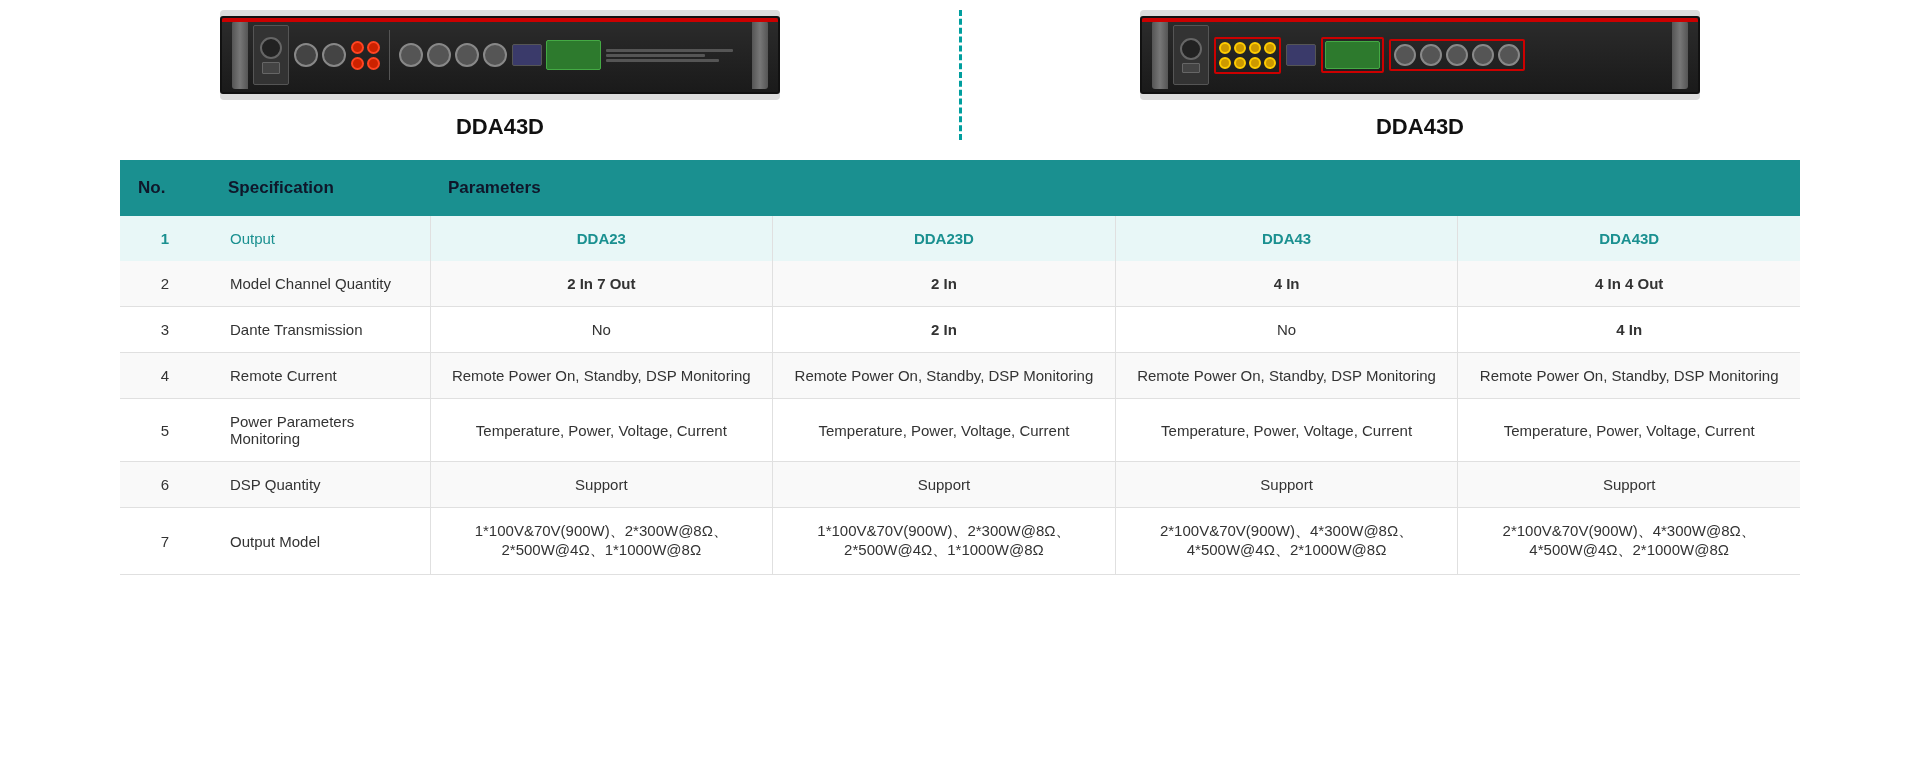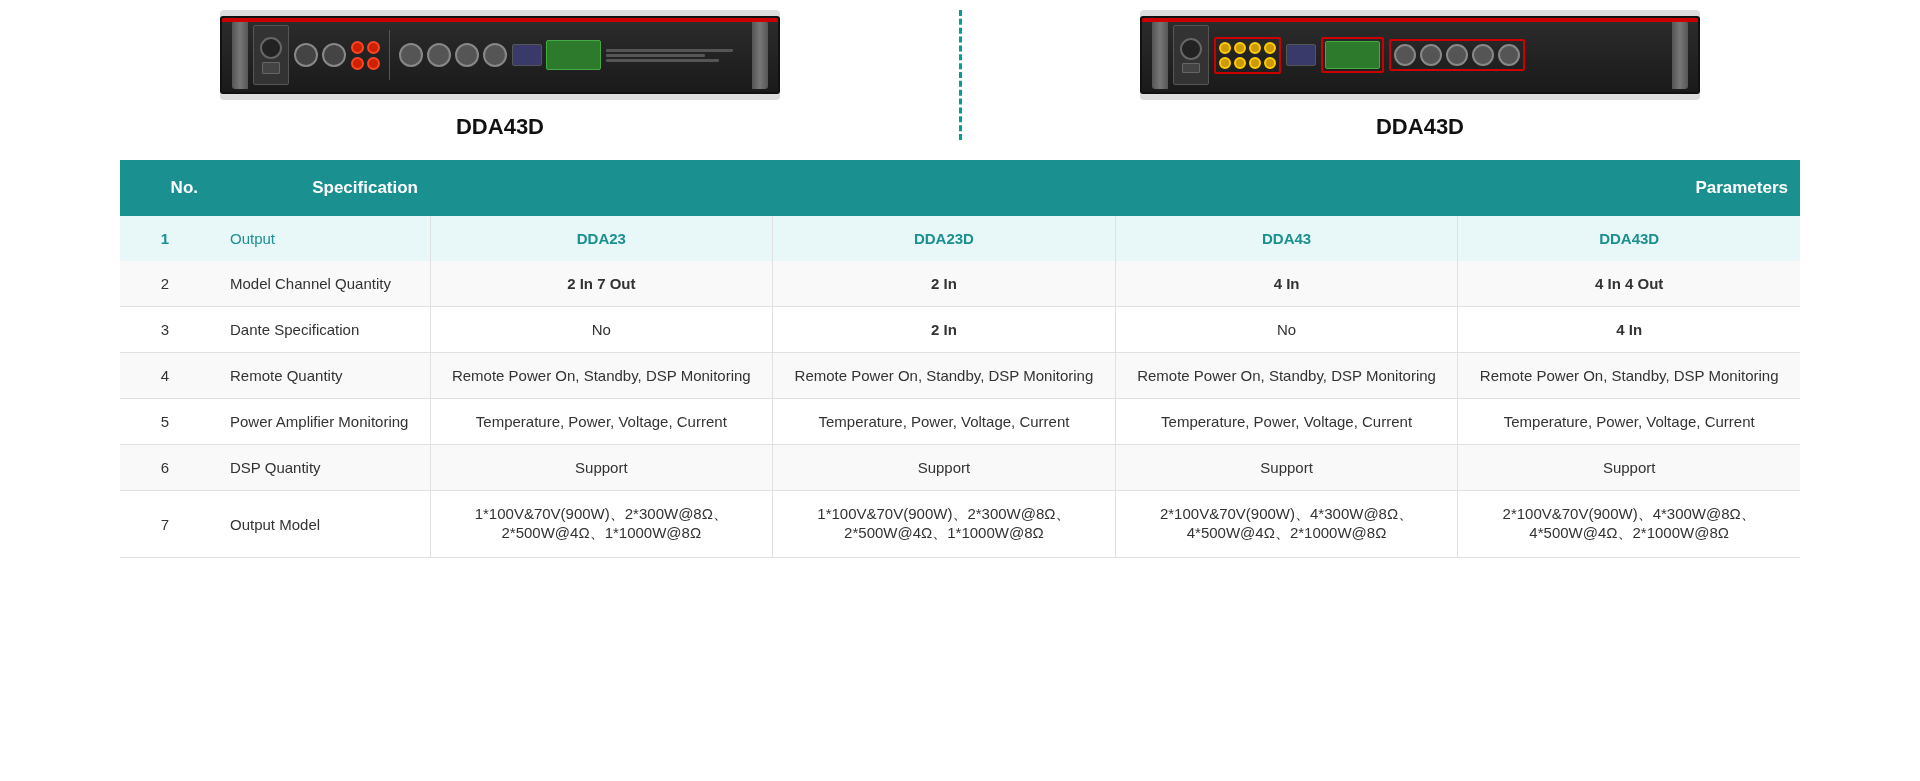--- a/index.html
+++ b/index.html
@@ -70,24 +70,24 @@
       width: 100%;
       border-collapse: collapse;
       font-size: 15px;
     }
 
     thead tr {
       background-color: #1a9090;
     }
 
     thead th {
-      color: #ffffff;
+      color: #0f172a;
       font-weight: bold;
-      padding: 18px 12px;
-      text-align: right;
+      padding: 18px 18px;
+      text-align: left;
       font-size: 17px;
     }
 
     thead th:first-child {
       width: 90px;
     }
     thead th:nth-child(2) {
       width: 220px;
     }
 
@@ -235,37 +235,37 @@
     <tr style="background: rgb(249, 249, 249);">
           <td style="text-align: center; padding: 14px 16px; border-bottom: 1px solid rgb(224, 224, 224);">2</td>
           <td style="text-align: left; padding: 14px 20px; border-bottom: 1px solid rgb(224, 224, 224);">Model Channel Quantity</td>
           <td style="text-align: center; padding: 14px 16px; border-bottom: 1px solid rgb(224, 224, 224); border-left: 1px solid rgb(224, 224, 224); vertical-align: middle; font-weight: bold;">2 In 7 Out</td>
           <td style="text-align: center; padding: 14px 16px; border-bottom: 1px solid rgb(224, 224, 224); border-left: 1px solid rgb(224, 224, 224); vertical-align: middle; font-weight: bold;">2 In</td>
           <td style="text-align: center; padding: 14px 16px; border-bottom: 1px solid rgb(224, 224, 224); border-left: 1px solid rgb(224, 224, 224); vertical-align: middle; font-weight: bold;">4 In</td>
           <td style="text-align: center; padding: 14px 16px; border-bottom: 1px solid rgb(224, 224, 224); border-left: 1px solid rgb(224, 224, 224); vertical-align: middle; font-weight: bold;">4 In 4 Out</td>
         </tr>
         <tr style="background: rgb(255, 255, 255);">
           <td style="text-align: center; padding: 14px 16px; border-bottom: 1px solid rgb(224, 224, 224);">3</td>
-          <td style="text-align: left; padding: 14px 20px; border-bottom: 1px solid rgb(224, 224, 224);">Dante Specification</td>
+          <td style="text-align: left; padding: 14px 20px; border-bottom: 1px solid rgb(224, 224, 224);">Dante Transmission</td>
           <td style="text-align: center; padding: 14px 16px; border-bottom: 1px solid rgb(224, 224, 224); border-left: 1px solid rgb(224, 224, 224); vertical-align: middle;">No</td>
           <td style="text-align: center; padding: 14px 16px; border-bottom: 1px solid rgb(224, 224, 224); border-left: 1px solid rgb(224, 224, 224); vertical-align: middle; font-weight: bold;">2 In</td>
           <td style="text-align: center; padding: 14px 16px; border-bottom: 1px solid rgb(224, 224, 224); border-left: 1px solid rgb(224, 224, 224); vertical-align: middle;">No</td>
           <td style="text-align: center; padding: 14px 16px; border-bottom: 1px solid rgb(224, 224, 224); border-left: 1px solid rgb(224, 224, 224); vertical-align: middle; font-weight: bold;">4 In</td>
         </tr>
         <tr style="background: rgb(249, 249, 249);">
           <td style="text-align: center; padding: 14px 16px; border-bottom: 1px solid rgb(224, 224, 224);">4</td>
-          <td style="text-align: left; padding: 14px 20px; border-bottom: 1px solid rgb(224, 224, 224);">Remote Quantity</td>
+          <td style="text-align: left; padding: 14px 20px; border-bottom: 1px solid rgb(224, 224, 224);">Remote Current</td>
           <td style="text-align: center; padding: 14px 16px; border-bottom: 1px solid rgb(224, 224, 224); border-left: 1px solid rgb(224, 224, 224); vertical-align: middle;">Remote Power On, Standby, DSP Monitoring</td>
           <td style="text-align: center; padding: 14px 16px; border-bottom: 1px solid rgb(224, 224, 224); border-left: 1px solid rgb(224, 224, 224); vertical-align: middle;">Remote Power On, Standby, DSP Monitoring</td>
           <td style="text-align: center; padding: 14px 16px; border-bottom: 1px solid rgb(224, 224, 224); border-left: 1px solid rgb(224, 224, 224); vertical-align: middle;">Remote Power On, Standby, DSP Monitoring</td>
           <td style="text-align: center; padding: 14px 16px; border-bottom: 1px solid rgb(224, 224, 224); border-left: 1px solid rgb(224, 224, 224); vertical-align: middle;">Remote Power On, Standby, DSP Monitoring</td>
         </tr>
         <tr style="background: rgb(255, 255, 255);">
           <td style="text-align: center; padding: 14px 16px; border-bottom: 1px solid rgb(224, 224, 224);">5</td>
-          <td style="text-align: left; padding: 14px 20px; border-bottom: 1px solid rgb(224, 224, 224);">Power Amplifier Monitoring</td>
+          <td style="text-align: left; padding: 14px 20px; border-bottom: 1px solid rgb(224, 224, 224);">Power Parameters Monitoring</td>
           <td style="text-align: center; padding: 14px 16px; border-bottom: 1px solid rgb(224, 224, 224); border-left: 1px solid rgb(224, 224, 224); vertical-align: middle;">Temperature, Power, Voltage, Current</td>
           <td style="text-align: center; padding: 14px 16px; border-bottom: 1px solid rgb(224, 224, 224); border-left: 1px solid rgb(224, 224, 224); vertical-align: middle;">Temperature, Power, Voltage, Current</td>
           <td style="text-align: center; padding: 14px 16px; border-bottom: 1px solid rgb(224, 224, 224); border-left: 1px solid rgb(224, 224, 224); vertical-align: middle;">Temperature, Power, Voltage, Current</td>
           <td style="text-align: center; padding: 14px 16px; border-bottom: 1px solid rgb(224, 224, 224); border-left: 1px solid rgb(224, 224, 224); vertical-align: middle;">Temperature, Power, Voltage, Current</td>
         </tr>
         <tr style="background: rgb(249, 249, 249);">
           <td style="text-align: center; padding: 14px 16px; border-bottom: 1px solid rgb(224, 224, 224);">6</td>
           <td style="text-align: left; padding: 14px 20px; border-bottom: 1px solid rgb(224, 224, 224);">DSP Quantity</td>
           <td style="text-align: center; padding: 14px 16px; border-bottom: 1px solid rgb(224, 224, 224); border-left: 1px solid rgb(224, 224, 224); vertical-align: middle;">Support</td>
           <td style="text-align: center; padding: 14px 16px; border-bottom: 1px solid rgb(224, 224, 224); border-left: 1px solid rgb(224, 224, 224); vertical-align: middle;">Support</td>

